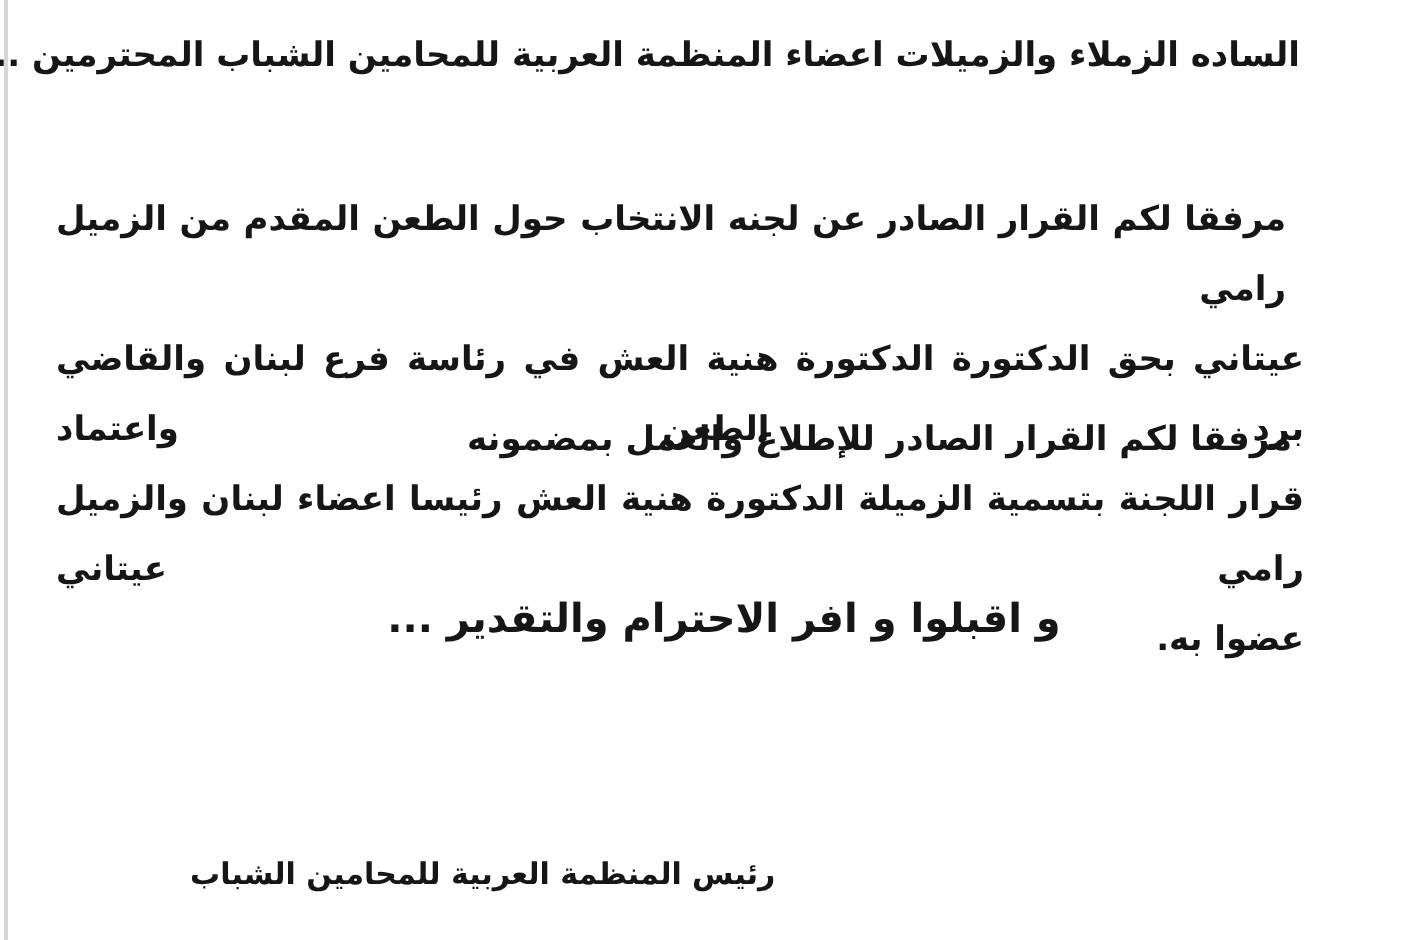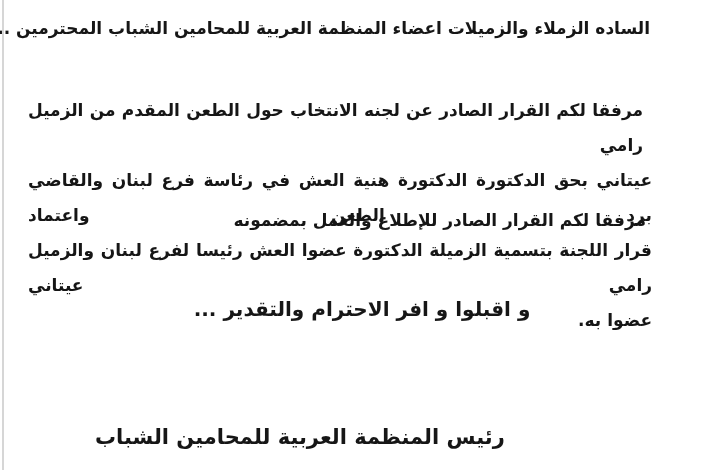--- a/index.html
+++ b/index.html
@@ -73,38 +73,38 @@
     font-size: 20px;
     line-height: 30px;
     text-align: center;
     white-space: nowrap;
   }
   .signature {
     position: absolute;
     top: 421px;
     left: 95px;
     direction: rtl;
-    font-size: 21px;
+    font-size: 15px;
     line-height: 32px;
     text-align: right;
     white-space: nowrap;
   }
 </style>
 </head>
 <body>
 
 <div class="page">
   <div class="scan-edge"></div>
 
   <div class="salutation">الساده الزملاء والزميلات اعضاء المنظمة العربية للمحامين الشباب المحترمين ....</div>
 
   <div class="body-para">
     <div class="body-line first">مرفقا لكم القرار الصادر عن لجنه الانتخاب حول الطعن المقدم من الزميل رامي</div>
     <div class="body-line">عيتاني بحق الدكتورة الدكتورة هنية العش في رئاسة فرع لبنان والقاضي برد الطعن واعتماد</div>
-    <div class="body-line">قرار اللجنة بتسمية الزميلة الدكتورة عضوا العش رئيسا لفرع لبنان والزميل رامي عيتاني</div>
+    <div class="body-line">قرار اللجنة بتسمية الزميلة الدكتورة هنية العش رئيسا اعضاء لبنان والزميل رامي عيتاني</div>
     <div class="body-line last">عضوا به.</div>
   </div>
 
   <div class="enclosure">مرفقا لكم القرار الصادر للإطلاع والعمل بمضمونه</div>
 
   <div class="closing">و اقبلوا و افر الاحترام والتقدير ...</div>
 
   <div class="signature">رئيس المنظمة العربية للمحامين الشباب</div>
 </div>
 

